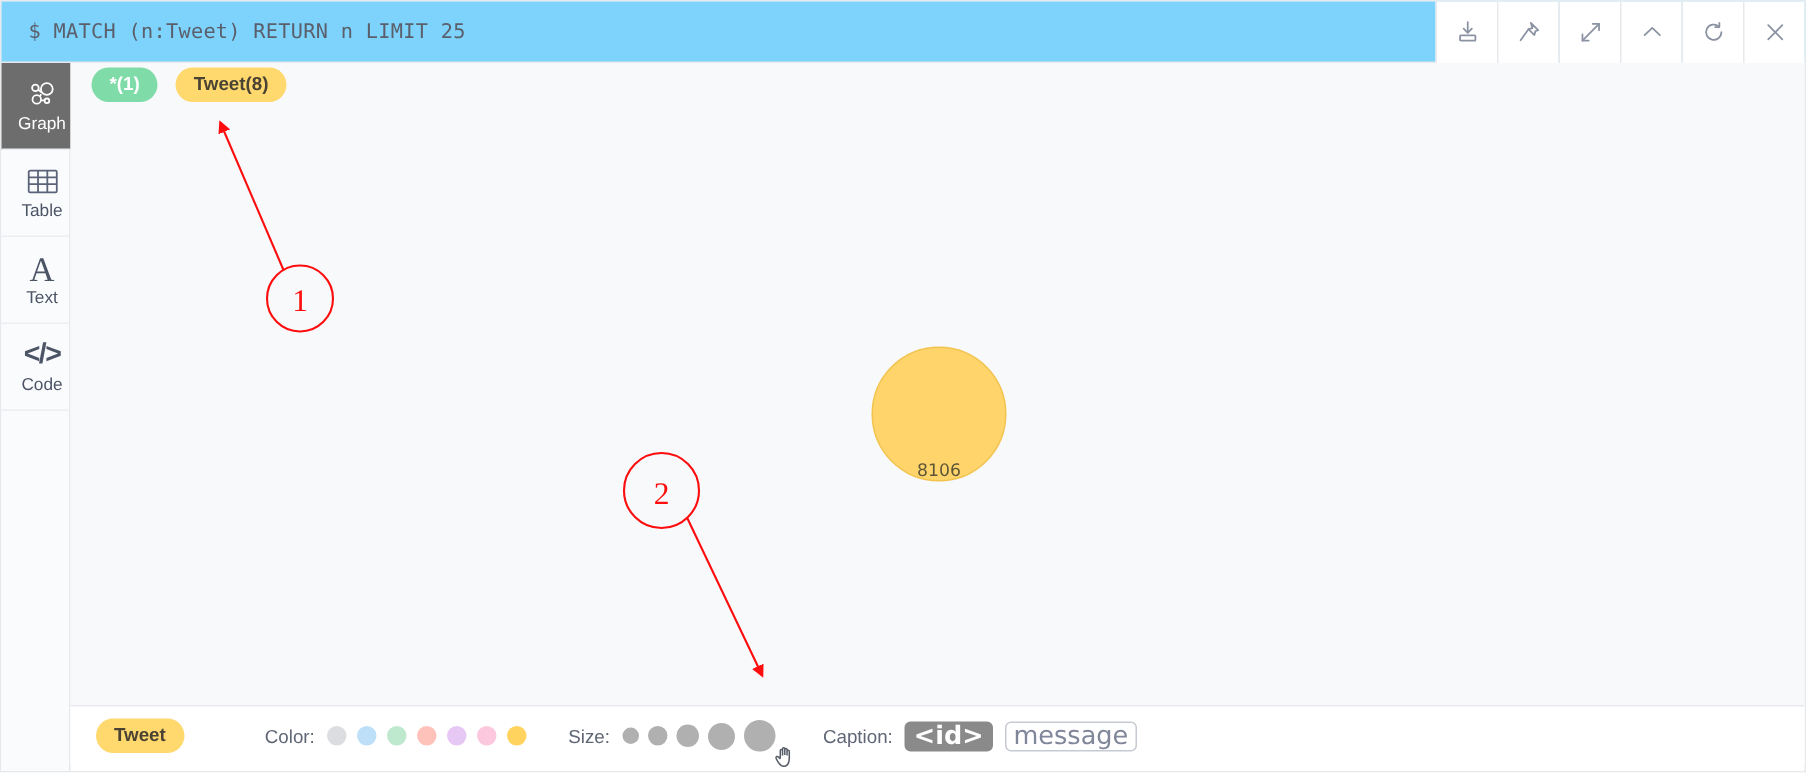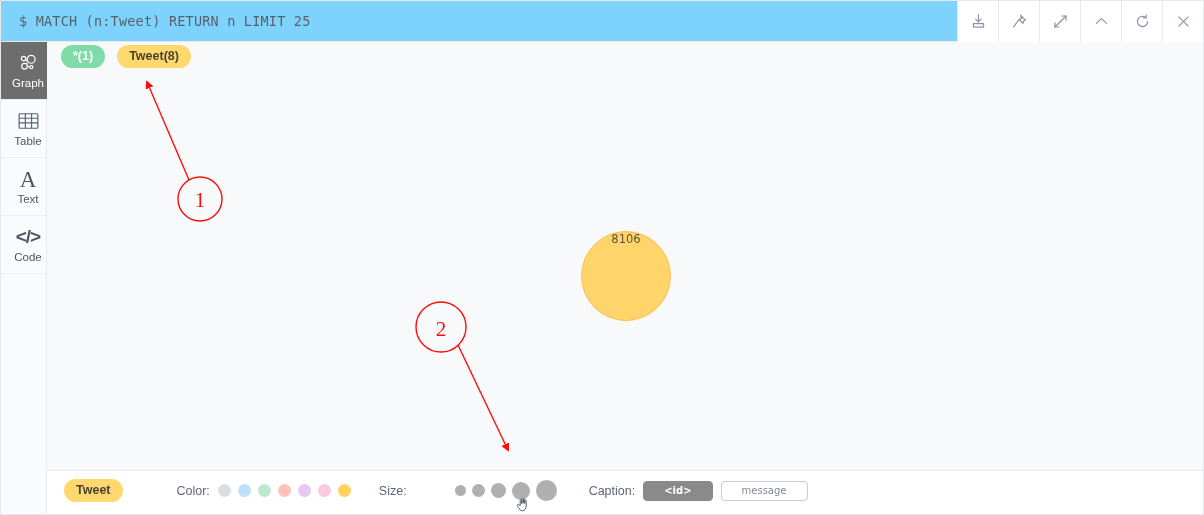--- a/index.html
+++ b/index.html
@@ -92,21 +92,21 @@
   .pill-tweet { background: #ffd86e; color: #4a4333; font-weight: 600; }
 
   
   #node-8106 {
     position: absolute;
     left: 534px; top: 189px;
     width: 90px; height: 90px;
     border-radius: 50%;
     background: #ffd56b;
     border: 1px solid #f2c34e;
-    display: flex; align-items: flex-start; justify-content: center;
+    display: flex; align-items: flex-end; justify-content: center;
     cursor: pointer;
   }
   #node-8106 .node-caption {
     font-size: 11.5px; color: #5f5638;
     font-family: "DejaVu Sans", sans-serif;
   }
 
   
   #annotations {
     position: absolute; left: 0; top: 0;
@@ -130,23 +130,23 @@
   .legend-group { display: flex; align-items: center; }
   .legend-label {
     font-size: 12.5px; color: #5f6675;
     margin-right: 8px;
   }
   .swatch-row { display: flex; align-items: center; gap: 7px; }
   .swatch { width: 13px; height: 13px; border-radius: 50%; cursor: pointer; }
   .size-row { display: flex; align-items: center; gap: 6px; }
   .size-dot { border-radius: 50%; background: #b0b0b0; cursor: pointer; }
   .cap-btn {
-    font-size: 10px;
+    font-size: 17px;
     font-family: "DejaVu Sans", sans-serif;
-    padding: 2px 20px;
+    padding: 2px 5px;
     border-radius: 4px;
     cursor: pointer;
     line-height: 14px;
   }
   .cap-btn.sel { background: #8a8a8a; color: #ffffff; border: 1px solid #8a8a8a; font-weight:600;}
   .cap-btn.unsel { background: #ffffff; color: #80879a; border: 1px solid #c6cad3; }
   #watermark {
     position: absolute; right: 12px; top: 9px;
     font-family: "Liberation Serif", serif;
     font-size: 17px;
@@ -286,21 +286,21 @@
         <span class="swatch" style="background:#dcdde0"></span>
         <span class="swatch" style="background:#bddff8"></span>
         <span class="swatch" style="background:#bfe9cf"></span>
         <span class="swatch" style="background:#ffc2bb"></span>
         <span class="swatch" style="background:#e7c7f4"></span>
         <span class="swatch" style="background:#fbc8dd"></span>
         <span class="swatch" style="background:#ffd35e"></span>
       </span>
     </div>
 
-    <div class="legend-group" style="margin-right:32px;gap:40px;">
+    <div class="legend-group" style="margin-right:32px;">
       <span class="legend-label">Size:</span>
       <span class="size-row">
         <span class="size-dot" style="width:11px;height:11px"></span>
         <span class="size-dot" style="width:13px;height:13px"></span>
         <span class="size-dot" style="width:15px;height:15px"></span>
         <span class="size-dot" style="width:18px;height:18px"></span>
         <span class="size-dot" style="width:21px;height:21px"></span>
       </span>
     </div>
 

